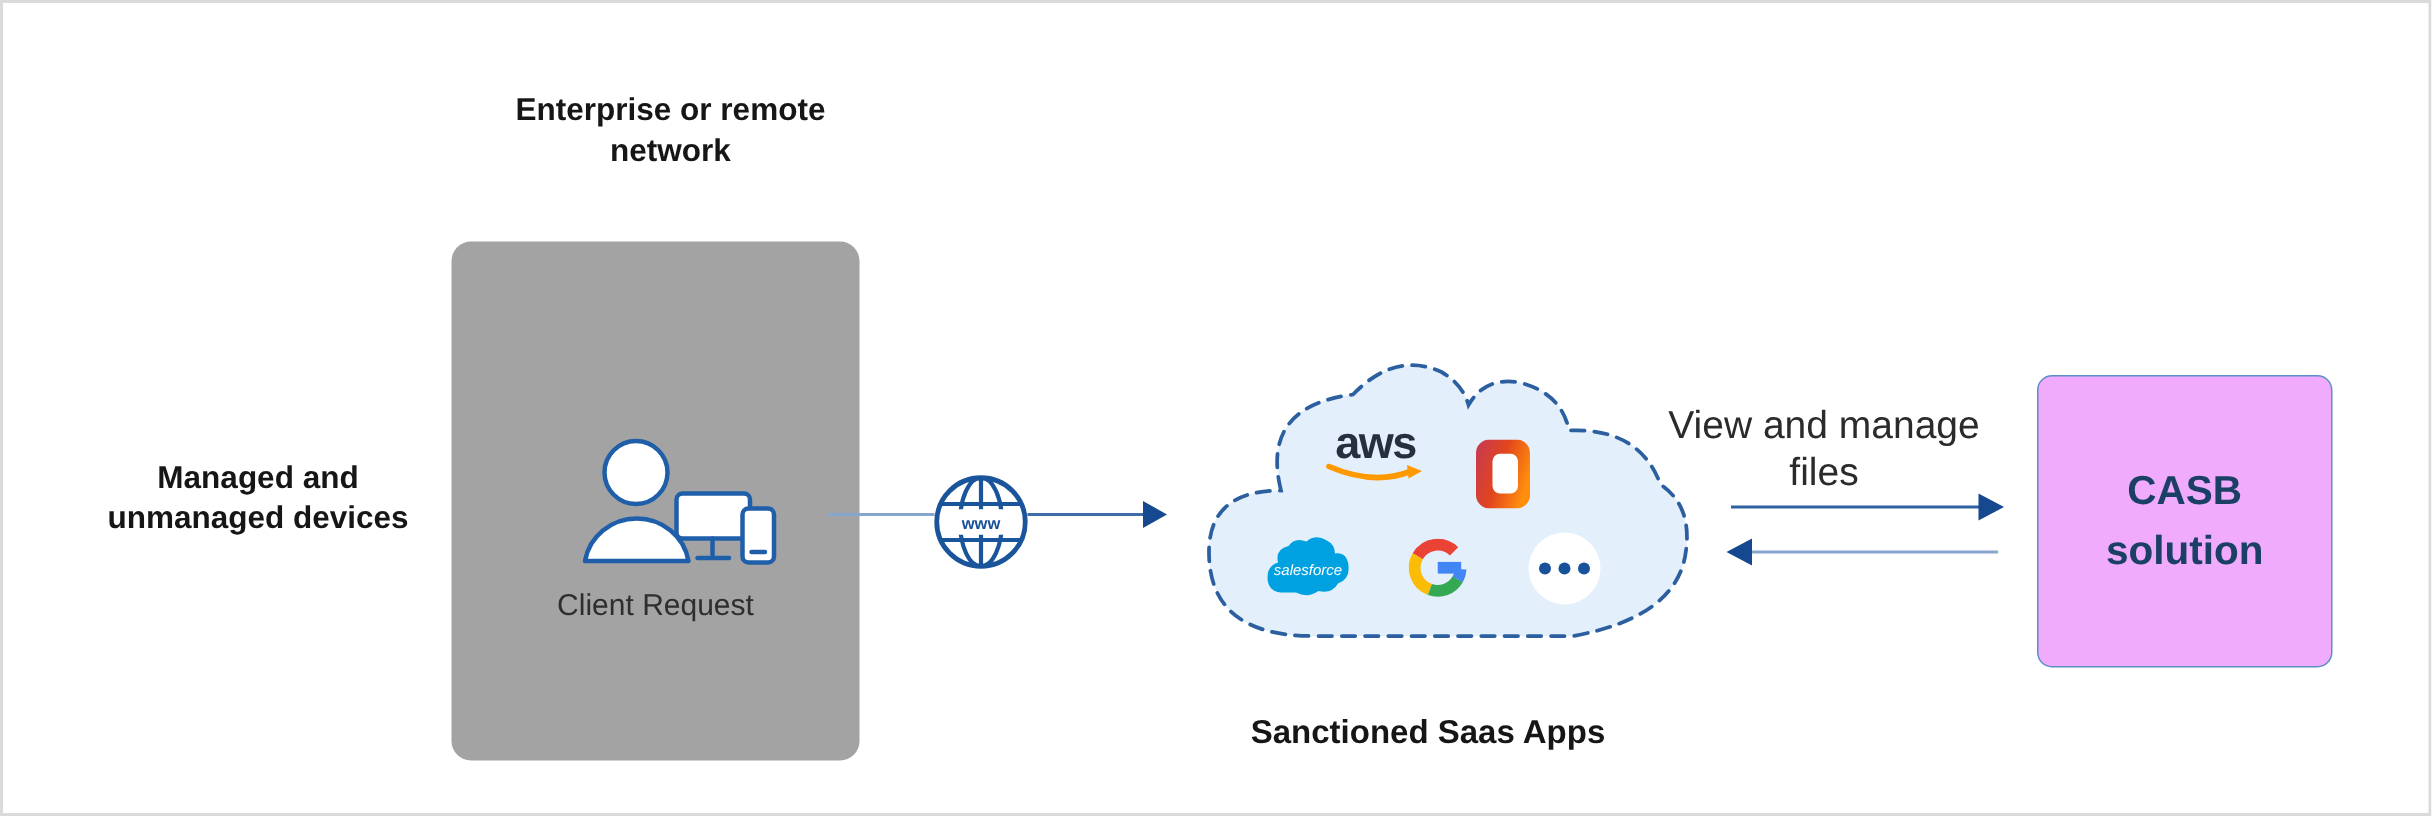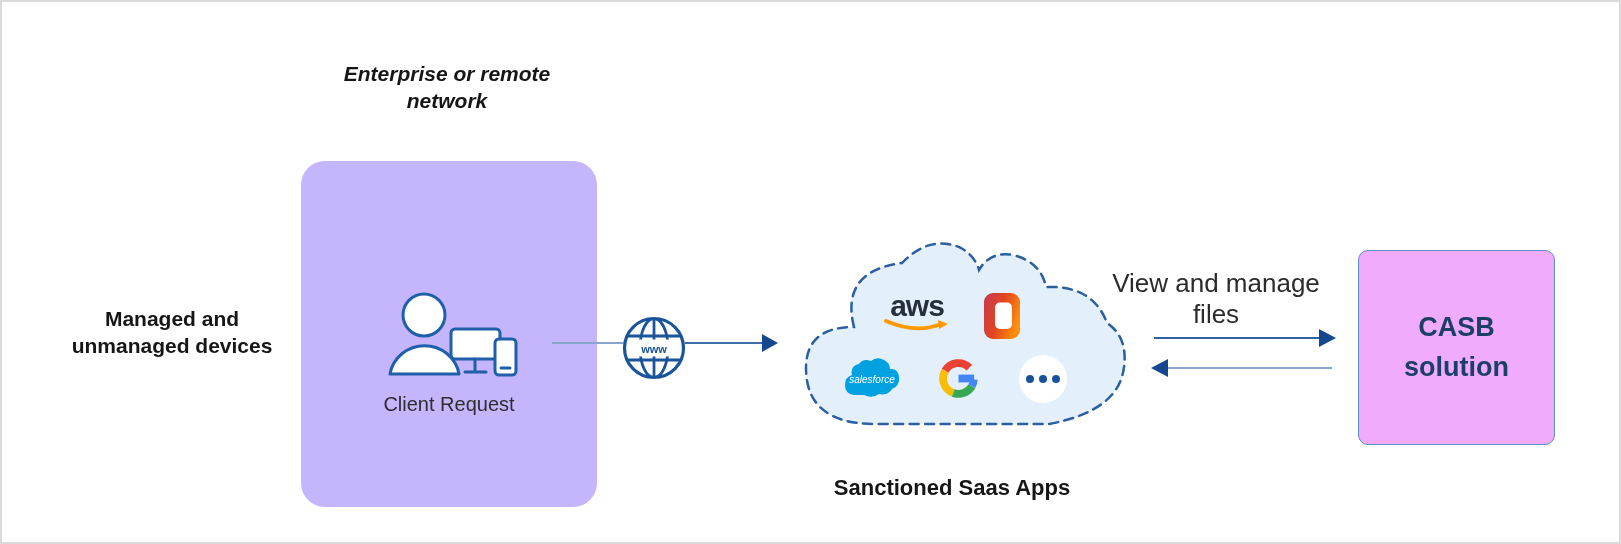--- a/index.html
+++ b/index.html
@@ -15,49 +15,49 @@
     border: 2px solid #dadada;
     overflow: hidden;
   }
   .heading {
     position: absolute;
     font-weight: 700;
     color: #161616;
     text-align: center;
     line-height: 1.3;
   }
-  .heading-network { left: 325px; top: 58px;  width: 240px; font-size: 21px; font-style: italic; }
+  .heading-network { left: 325px; top: 58px;  width: 240px; font-size: 21px; }
   .heading-devices { left: 60px;  top: 303px; width: 220px; font-size: 21px; }
   .heading-saas    { left: 820px; top: 440px; width: 260px; font-size: 22px; margin-top: 32px; }
 
   .client-box {
     position: absolute;
     left: 299px; top: 159px;
-    width: 296px; height: 346px;
-    background: #c4b5fd;
-    border-radius: 24px;
+    width: 272px; height: 346px;
+    background: #a3a3a3;
+    border-radius: 13px;
   }
   .client-icon { position: absolute; left: 85px; top: 129px; }
   .client-label {
     position: absolute;
     left: 0; top: 232px; width: 100%;
     text-align: center;
     font-size: 20px;
     color: #2e2e2e;
   }
 
   .connectors { position: absolute; left: 0; top: 0; pointer-events: none; }
 
   .globe-icon { position: absolute; left: 620px; top: 314px; }
 
   .cloud-shape { position: absolute; left: 796px; top: 240px; }
 
   .aws-logo {
     position: absolute; left: 880px; top: 281px; width: 70px;
-    display: flex; flex-direction: column; align-items: center; margin-top: 10px;
+    display: flex; flex-direction: column; align-items: center;
   }
   .aws-text {
     font-size: 30px; font-weight: 700; letter-spacing: -1px;
     line-height: 26px; color: #252f3e;
   }
   .office-logo { position: absolute; left: 982px; top: 291px; }
   .salesforce-logo { position: absolute; left: 841px; top: 355px; }
   .sf-text { font-style: italic; font-size: 10px; font-weight: 400; }
   .google-logo { position: absolute; left: 937px; top: 357px; }
   .more-apps {

